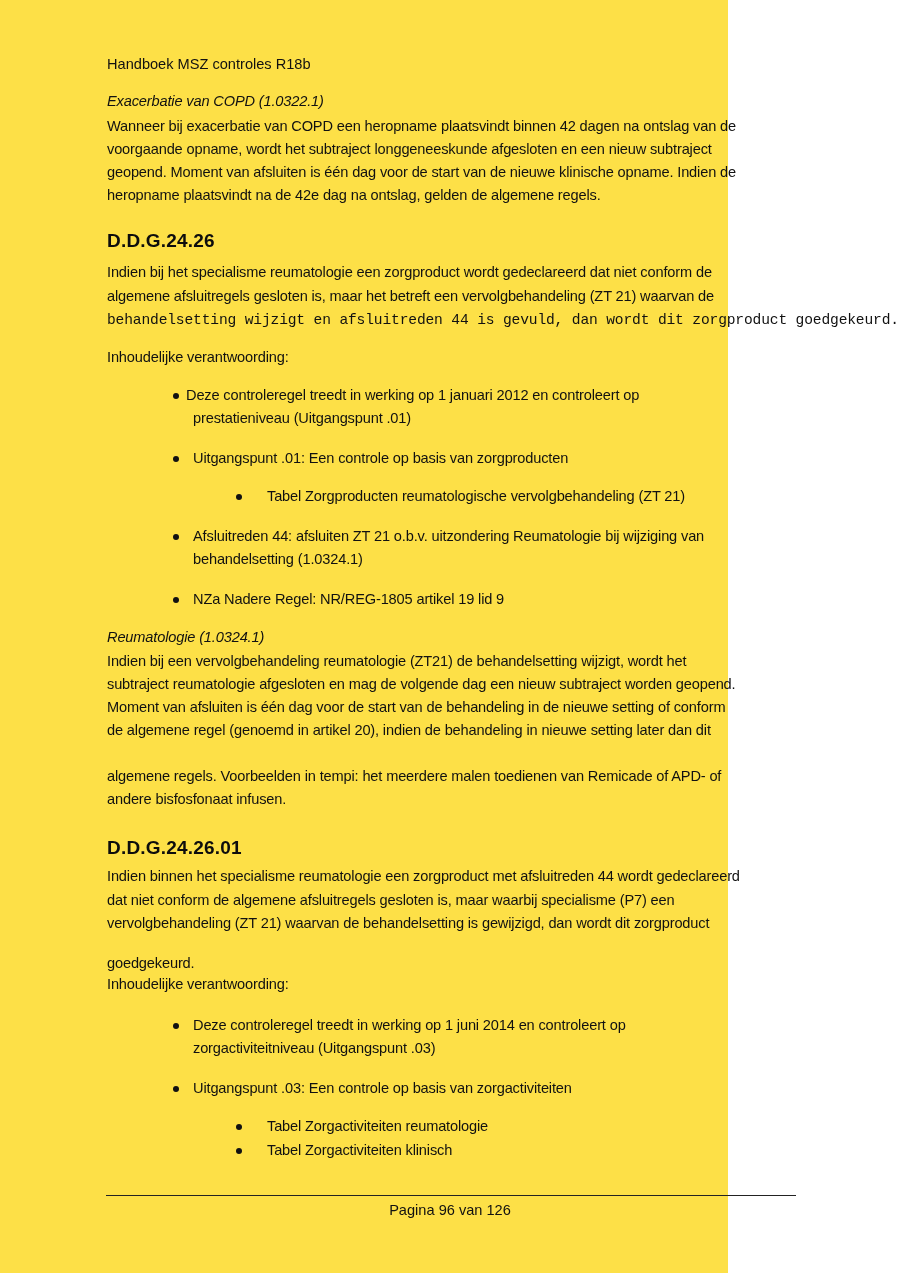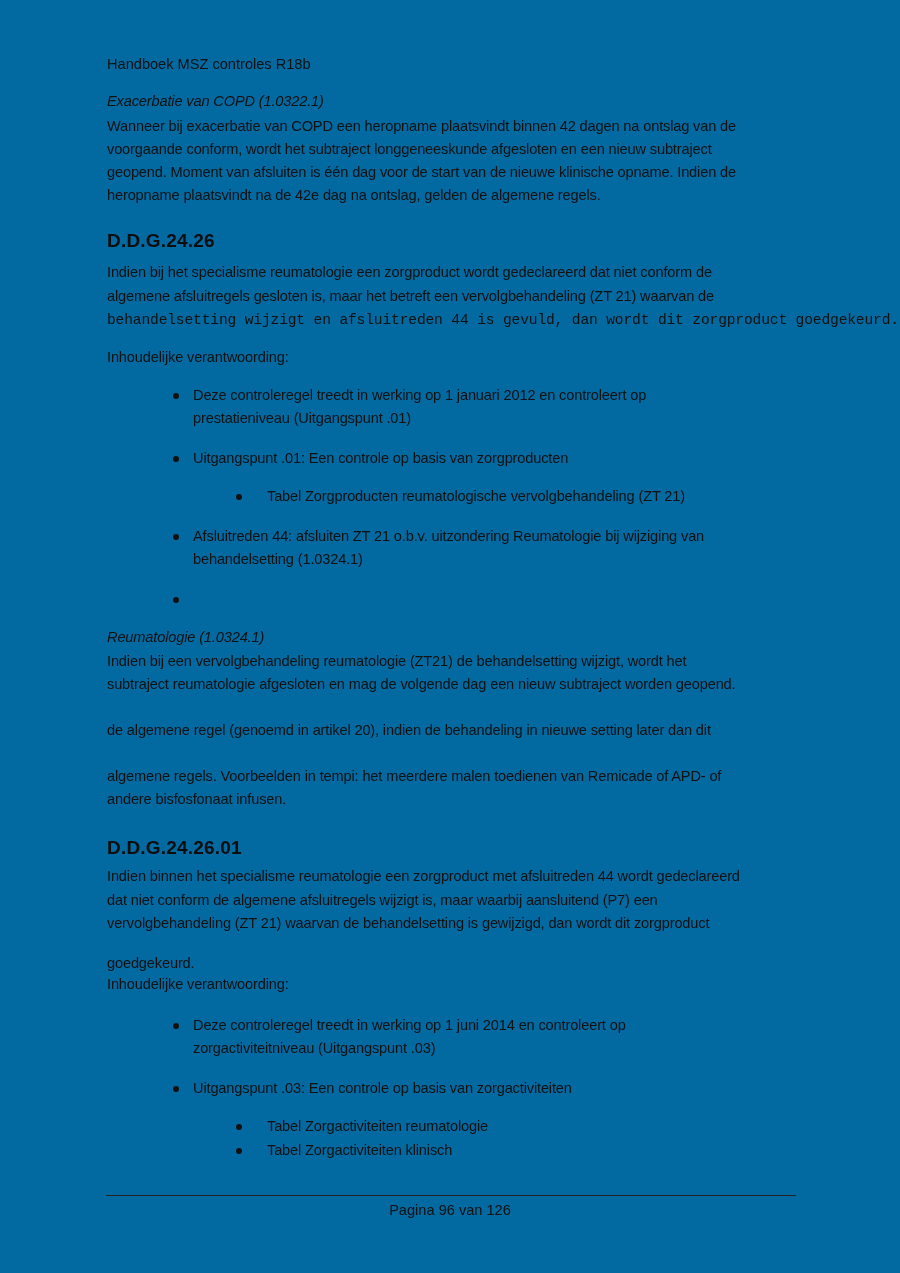--- a/index.html
+++ b/index.html
@@ -11,23 +11,23 @@
       width: 900px;
       height: 1273px;
       position: relative;
       overflow: hidden;
       font-family: "Liberation Sans", "DejaVu Sans", sans-serif;
       color: #111111;
     }
     .page {
       position: absolute;
       left: 0; top: 0;
-      width: 900px;
+      width: 728px;
       height: 1273px;
-      background: #0369a1;
+      background: #fde047;
     }
     .line {
       position: absolute;
       left: 107px;
       font-size: 14.6px;
       line-height: 20px;
       white-space: nowrap;
       letter-spacing: -0.15px;
     }
     .italic { font-style: italic; }
@@ -81,57 +81,59 @@
   </style>
 </head>
 <body>
 
 <div class="page">
 
   <div class="header-text">Handboek MSZ controles R18b</div>
 
   <div class="line italic" style="top:91px;">Exacerbatie van COPD (1.0322.1)</div>
   <div class="line" style="top:116px;">Wanneer bij exacerbatie van COPD een heropname plaatsvindt binnen 42 dagen na ontslag van de</div>
-  <div class="line" style="top:139px;">voorgaande conform, wordt het subtraject longgeneeskunde afgesloten en een nieuw subtraject</div>
+  <div class="line" style="top:139px;">voorgaande opname, wordt het subtraject longgeneeskunde afgesloten en een nieuw subtraject</div>
   <div class="line" style="top:162px;">geopend. Moment van afsluiten is één dag voor de start van de nieuwe klinische opname. Indien de</div>
   <div class="line" style="top:185px;">heropname plaatsvindt na de 42e dag na ontslag, gelden de algemene regels.</div>
 
   <div class="heading" style="top:229px;">D.D.G.24.26</div>
   <div class="line" style="top:262px;">Indien bij het specialisme reumatologie een zorgproduct wordt gedeclareerd dat niet conform de</div>
   <div class="line" style="top:286px;">algemene afsluitregels gesloten is, maar het betreft een vervolgbehandeling (ZT 21) waarvan de</div>
   <div class="line" style="top:310px;font-family:Liberation Mono, monospace;">behandelsetting wijzigt en afsluitreden 44 is gevuld, dan wordt dit zorgproduct goedgekeurd.</div>
 
   <div class="line" style="top:347px;">Inhoudelijke verantwoording:</div>
 
   <div class="bullet-dot" style="left:173px; top:393px;"></div>
-  <div class="bullet-item" style="left:193px; top:385px;">Deze controleregel treedt in werking op 1 januari 2012 en controleert op</div>
+  <div class="bullet-item" style="left:186px; top:385px;">Deze controleregel treedt in werking op 1 januari 2012 en controleert op</div>
   <div class="bullet-item" style="left:193px; top:408px;">prestatieniveau (Uitgangspunt .01)</div>
 
   <div class="bullet-dot" style="left:173px; top:456px;"></div>
   <div class="bullet-item" style="left:193px; top:448px;">Uitgangspunt .01: Een controle op basis van zorgproducten</div>
 
   <div class="bullet-dot" style="left:236px; top:494px;"></div>
   <div class="bullet-item" style="left:267px; top:486px;">Tabel Zorgproducten reumatologische vervolgbehandeling (ZT 21)</div>
 
   <div class="bullet-dot" style="left:173px; top:534px;"></div>
   <div class="bullet-item" style="left:193px; top:526px;">Afsluitreden 44: afsluiten ZT 21 o.b.v. uitzondering Reumatologie bij wijziging van</div>
   <div class="bullet-item" style="left:193px; top:549px;">behandelsetting (1.0324.1)</div>
 
   <div class="bullet-dot" style="left:173px; top:597px;"></div>
+  <div class="bullet-item" style="left:193px; top:589px;">NZa Nadere Regel: NR/REG-1805 artikel 19 lid 9</div>
 
   <div class="line italic" style="top:627px;">Reumatologie (1.0324.1)</div>
   <div class="line" style="top:651px;">Indien bij een vervolgbehandeling reumatologie (ZT21) de behandelsetting wijzigt, wordt het</div>
   <div class="line" style="top:674px;">subtraject reumatologie afgesloten en mag de volgende dag een nieuw subtraject worden geopend.</div>
+  <div class="line" style="top:697px;">Moment van afsluiten is één dag voor de start van de behandeling in de nieuwe setting of conform</div>
   <div class="line" style="top:720px;">de algemene regel (genoemd in artikel 20), indien de behandeling in nieuwe setting later dan dit</div>
   <div class="line" style="top:766px;">algemene regels. Voorbeelden in tempi: het meerdere malen toedienen van Remicade of APD- of</div>
   <div class="line" style="top:789px;">andere bisfosfonaat infusen.</div>
 
   <div class="heading" style="top:836px;">D.D.G.24.26.01</div>
   <div class="line" style="top:866px;">Indien binnen het specialisme reumatologie een zorgproduct met afsluitreden 44 wordt gedeclareerd</div>
-  <div class="line" style="top:890px;">dat niet conform de algemene afsluitregels wijzigt is, maar waarbij aansluitend (P7) een</div>
+  <div class="line" style="top:890px;">dat niet conform de algemene afsluitregels gesloten is, maar waarbij specialisme (P7) een</div>
   <div class="line" style="top:913px;">vervolgbehandeling (ZT 21) waarvan de behandelsetting is gewijzigd, dan wordt dit zorgproduct</div>
   <div class="line" style="top:936px;margin-top:17px;">goedgekeurd.</div>
 
   <div class="line" style="top:974px;">Inhoudelijke verantwoording:</div>
 
   <div class="bullet-dot" style="left:173px; top:1023px;"></div>
   <div class="bullet-item" style="left:193px; top:1015px;">Deze controleregel treedt in werking op 1 juni 2014 en controleert op</div>
   <div class="bullet-item" style="left:193px; top:1038px;">zorgactiviteitniveau (Uitgangspunt .03)</div>
 
   <div class="bullet-dot" style="left:173px; top:1086px;"></div>

